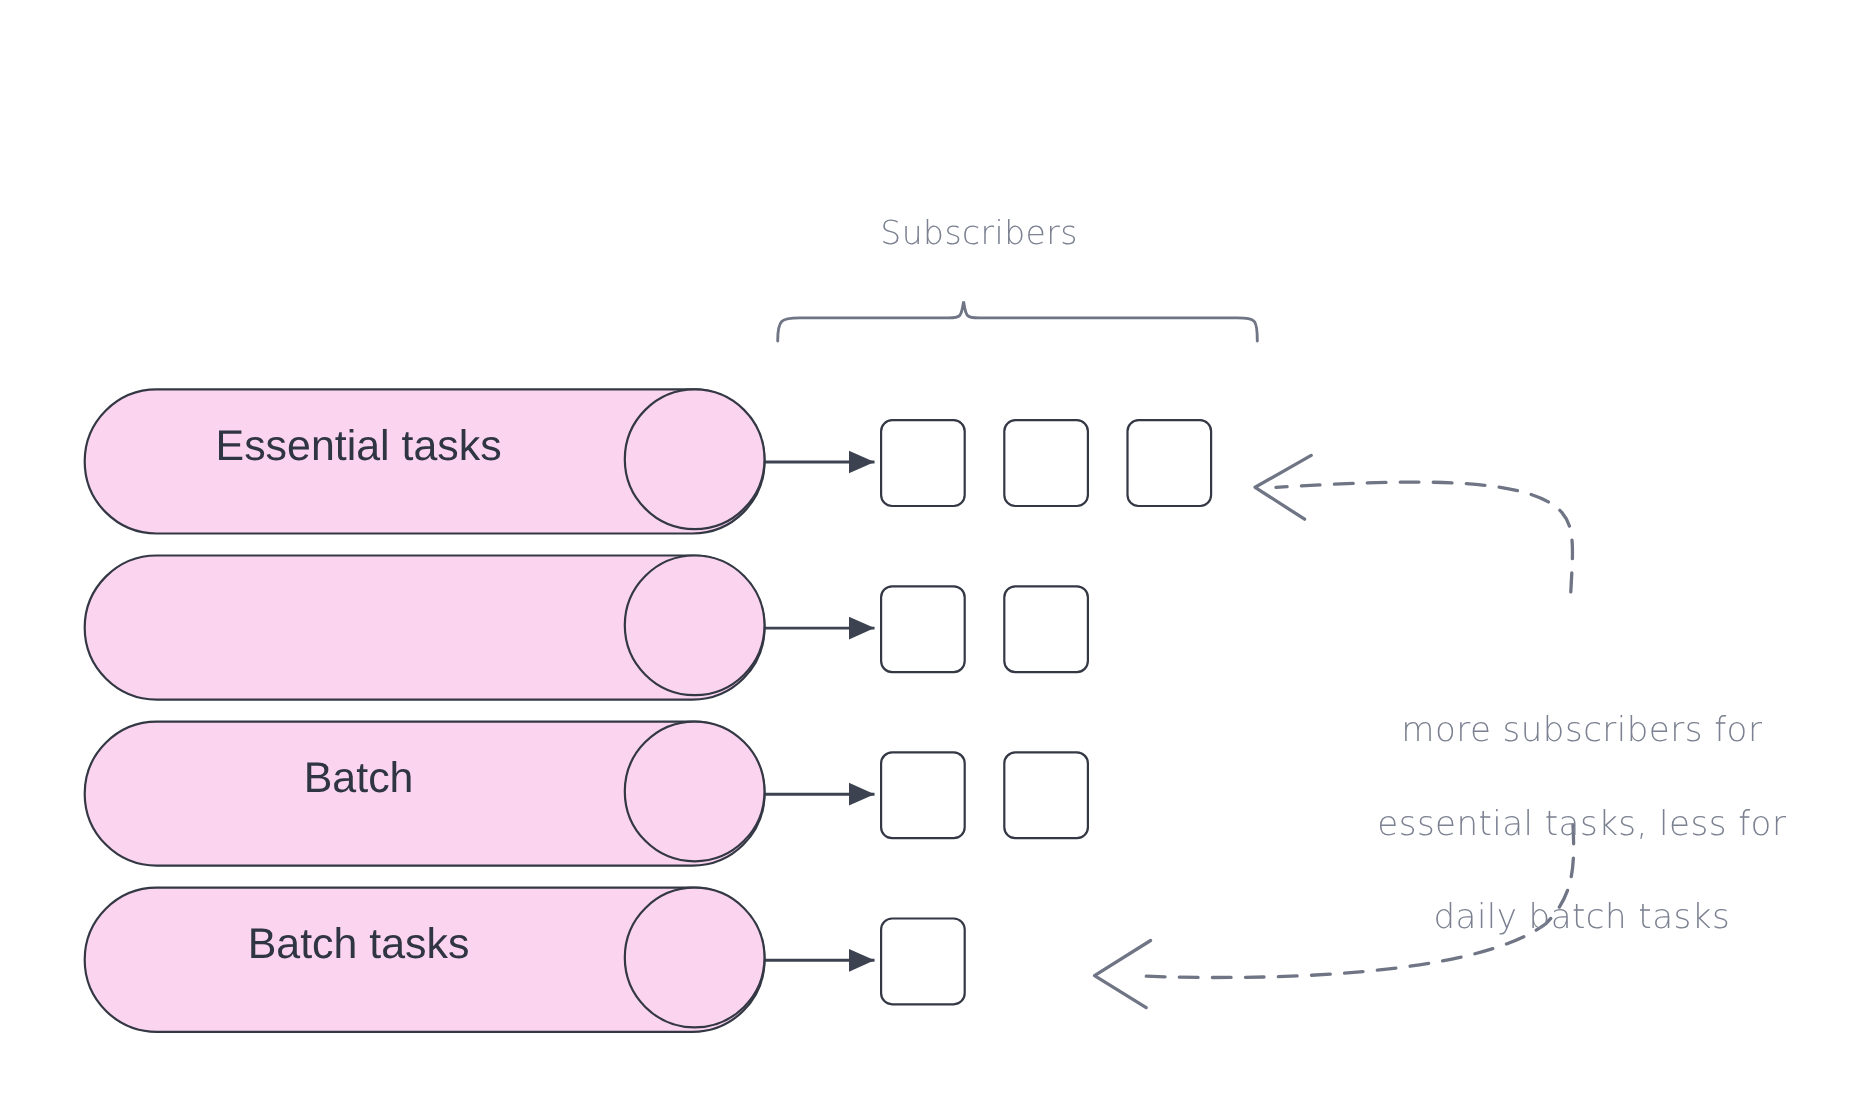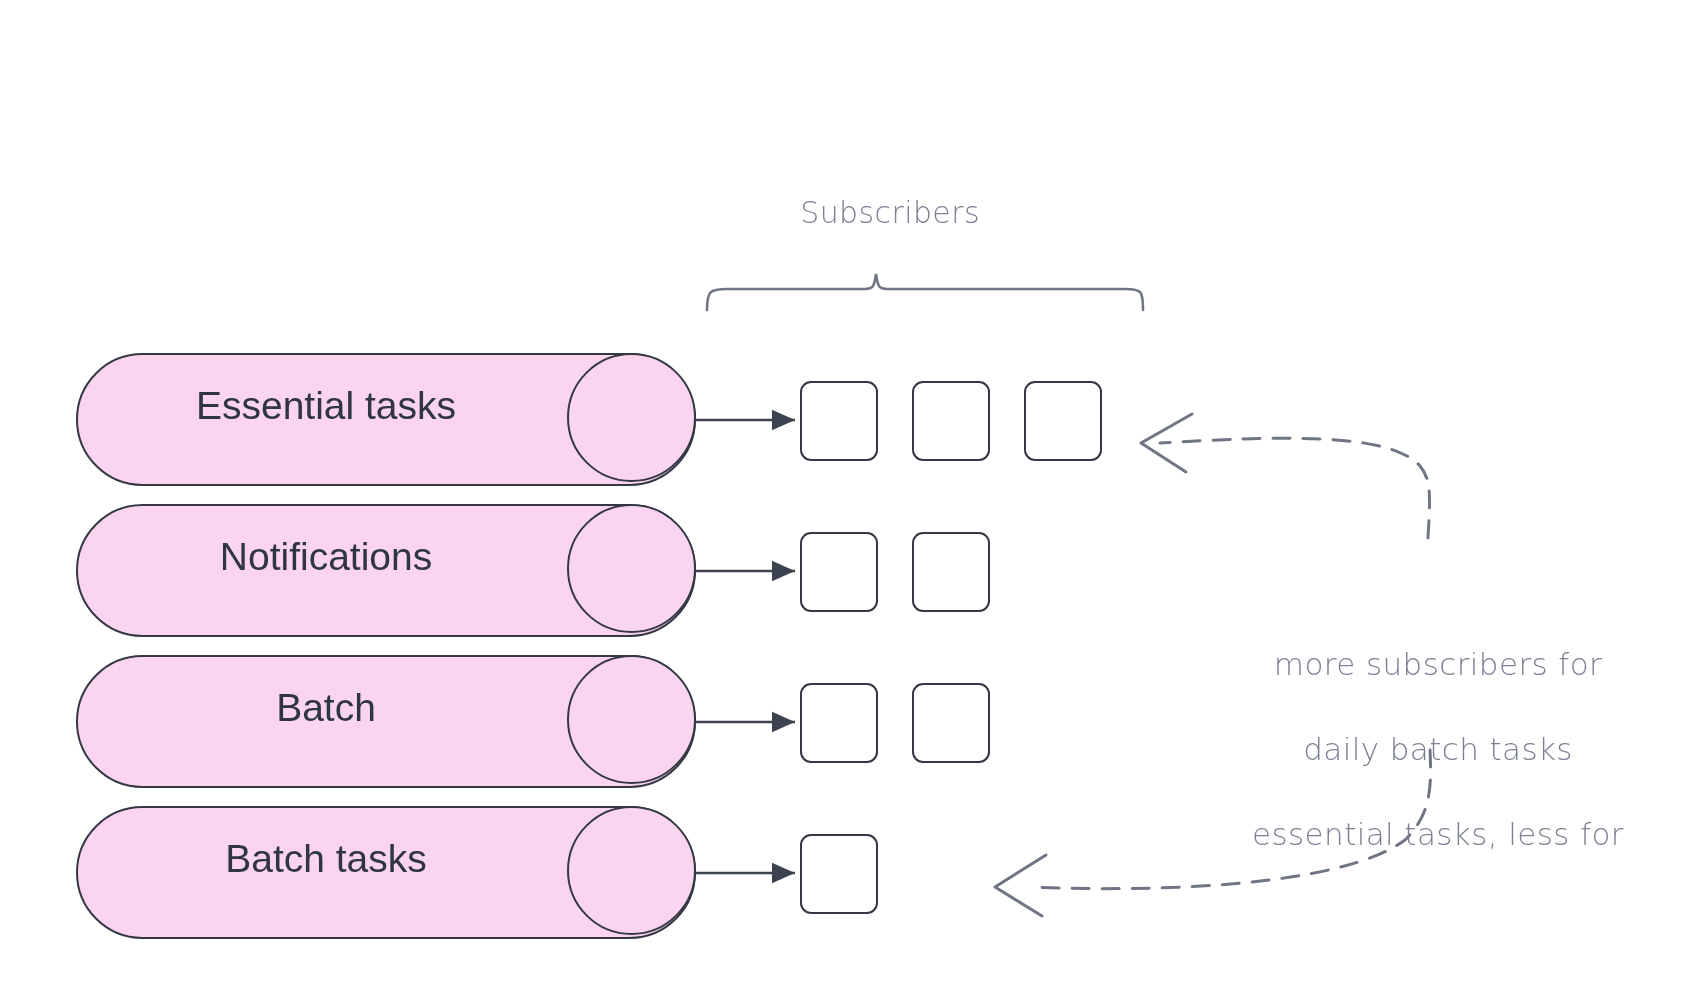--- a/index.html
+++ b/index.html
@@ -142,21 +142,20 @@
   <div class="cap"></div>
   <div class="label">Essential tasks</div>
 </div>
 <div class="sub-box" style="left:800px; top:381px;"></div>
 <div class="sub-box" style="left:912px; top:381px;"></div>
 <div class="sub-box" style="left:1024px; top:381px;"></div>
 
 <div class="queue" style="left:76px; top:504px;">
   <div class="body"></div>
   <div class="cap"></div>
-  <div class="label">Notifications</div>
 </div>
 <div class="sub-box" style="left:800px; top:532px;"></div>
 <div class="sub-box" style="left:912px; top:532px;"></div>
 
 <div class="queue" style="left:76px; top:655px;">
   <div class="body"></div>
   <div class="cap"></div>
   <div class="label">Batch</div>
 </div>
 <div class="sub-box" style="left:800px; top:683px;"></div>
@@ -164,15 +163,15 @@
 
 <div class="queue" style="left:76px; top:806px;text-decoration:underline;">
   <div class="body"></div>
   <div class="cap"></div>
   <div class="label">Batch tasks</div>
 </div>
 <div class="sub-box" style="left:800px; top:834px;"></div>
 
 <div class="hand" id="annotation-text">
   <span>more subscribers for</span>
+  <span>essential tasks, less for</span>
   <span>daily batch tasks</span>
-  <span>essential tasks, less for</span>
 </div>
 
 </body></html>

